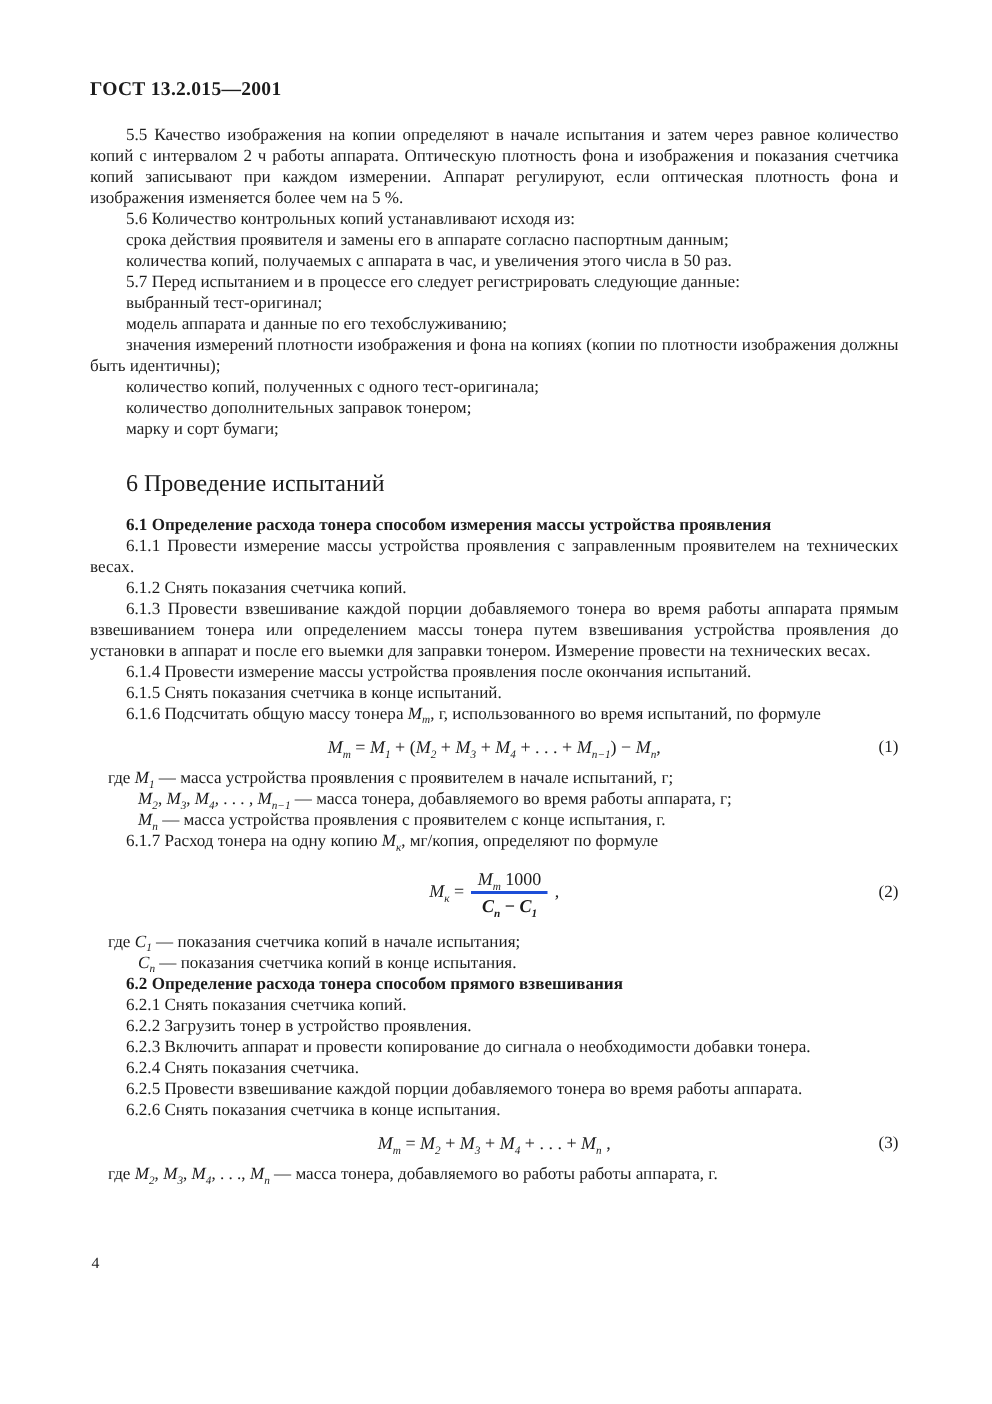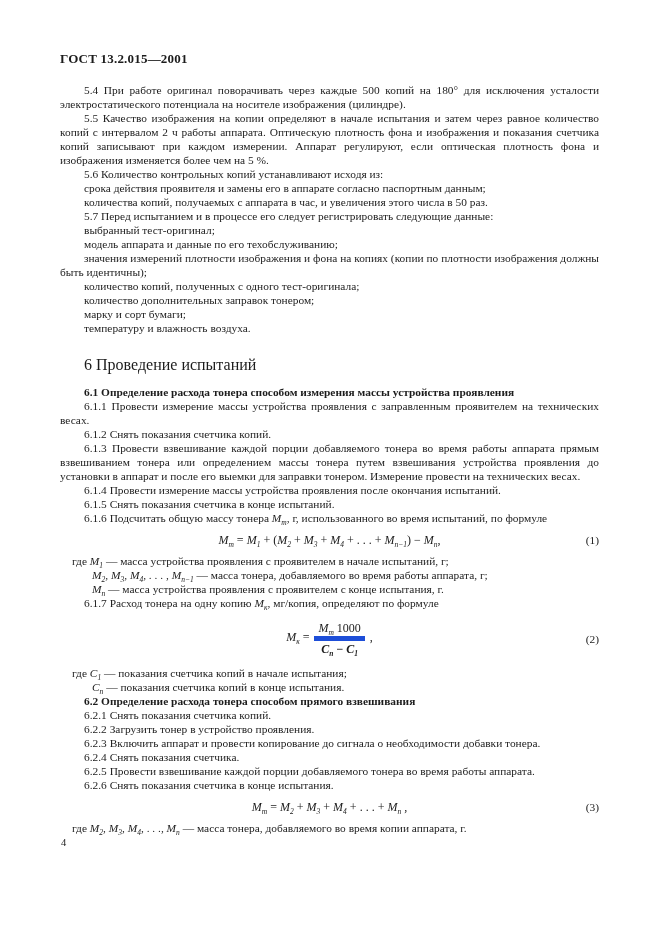--- a/index.html
+++ b/index.html
@@ -57,21 +57,21 @@
     font-style: normal;
   }
   .frac {
     display: inline-block;
     vertical-align: middle;
     text-align: center;
     margin: 0 2px;
   }
   .frac .num {
     display: block;
-    border-bottom: 5px solid #1d4ed8;
+    border-bottom: 2px solid #1d4ed8;
     padding: 0 4px 1px 4px;
   }
   .frac .den {
     display: block;
     padding: 1px 4px 0 4px;
     font-weight: bold;
   }
   .page-number {
     position: absolute;
     left: 61px;
@@ -79,33 +79,31 @@
     font-size: 10.5px;
   }
 </style>
 </head>
 <body>
 
 <div class="page">
 
   <div class="doc-header">ГОСТ 13.2.015—2001</div>
 
-  <div class="para">5.4 При работе оригинал поворачивать через каждые 500 копий на 180° для исключения усталости электростатического потенциала на носителе изображения (цилиндре).</div>
   <div class="para">5.5 Качество изображения на копии определяют в начале испытания и затем через равное количество копий с интервалом 2 ч работы аппарата. Оптическую плотность фона и изображения и показания счетчика копий записывают при каждом измерении. Аппарат регулируют, если оптическая плотность фона и изображения изменяется более чем на 5 %.</div>
   <div class="para">5.6 Количество контрольных копий устанавливают исходя из:</div>
   <div class="para">срока действия проявителя и замены его в аппарате согласно паспортным данным;</div>
   <div class="para">количества копий, получаемых с аппарата в час, и увеличения этого числа в 50 раз.</div>
   <div class="para">5.7 Перед испытанием и в процессе его следует регистрировать следующие данные:</div>
   <div class="para">выбранный тест-оригинал;</div>
   <div class="para">модель аппарата и данные по его техобслуживанию;</div>
   <div class="para">значения измерений плотности изображения и фона на копиях (копии по плотности изображения должны быть идентичны);</div>
   <div class="para">количество копий, полученных с одного тест-оригинала;</div>
   <div class="para">количество дополнительных заправок тонером;</div>
   <div class="para">марку и сорт бумаги;</div>
-  <div class="para">температуру и влажность воздуха.</div>
 
   <div class="h1">6 Проведение испытаний</div>
 
   <div class="para bold">6.1 Определение расхода тонера способом измерения массы устройства проявления</div>
   <div class="para">6.1.1 Провести измерение массы устройства проявления с заправленным проявителем на технических весах.</div>
   <div class="para">6.1.2 Снять показания счетчика копий.</div>
   <div class="para">6.1.3 Провести взвешивание каждой порции добавляемого тонера во время работы аппарата прямым взвешиванием тонера или определением массы тонера путем взвешивания устройства проявления до установки в аппарат и после его выемки для заправки тонером. Измерение провести на технических весах.</div>
   <div class="para">6.1.4 Провести измерение массы устройства проявления после окончания испытаний.</div>
   <div class="para">6.1.5 Снять показания счетчика в конце испытаний.</div>
   <div class="para"><span>6.1.6 Подсчитать общую массу тонера </span><span class="var">M</span><sub class="var">т</sub><span>, г, использованного во время испытаний, по формуле</span></div>
@@ -134,17 +132,17 @@
   <div class="para">6.2.3 Включить аппарат и провести копирование до сигнала о необходимости добавки тонера.</div>
   <div class="para">6.2.4 Снять показания счетчика.</div>
   <div class="para">6.2.5 Провести взвешивание каждой порции добавляемого тонера во время работы аппарата.</div>
   <div class="para">6.2.6 Снять показания счетчика в конце испытания.</div>
 
   <div class="formula">
     <span class="f-body"><span class="var">M</span><sub class="var">т</sub><span> = </span><span class="var">M</span><sub class="var">2</sub><span> + </span><span class="var">M</span><sub class="var">3</sub><span> + </span><span class="var">M</span><sub class="var">4</sub><span> + . . . + </span><span class="var">M</span><sub class="var">n</sub><span> ,</span></span>
     <span class="f-num">(3)</span>
   </div>
 
-  <div class="where"><span>где </span><span class="var">M</span><sub class="var">2</sub><span>, </span><span class="var">M</span><sub class="var">3</sub><span>, </span><span class="var">M</span><sub class="var">4</sub><span>, . . ., </span><span class="var">M</span><sub class="var">n</sub><span> — масса тонера, добавляемого во время копии аппарата, г.</span></div>
+  <div class="where"><span>где </span><span class="var">M</span><sub class="var">2</sub><span>, </span><span class="var">M</span><sub class="var">3</sub><span>, </span><span class="var">M</span><sub class="var">4</sub><span>, . . ., </span><span class="var">M</span><sub class="var">n</sub><span> — масса тонера, добавляемого во работы работы аппарата, г.</span></div>
 
   <div class="page-number">4</div>
 
 </div>
 
 </body></html>

